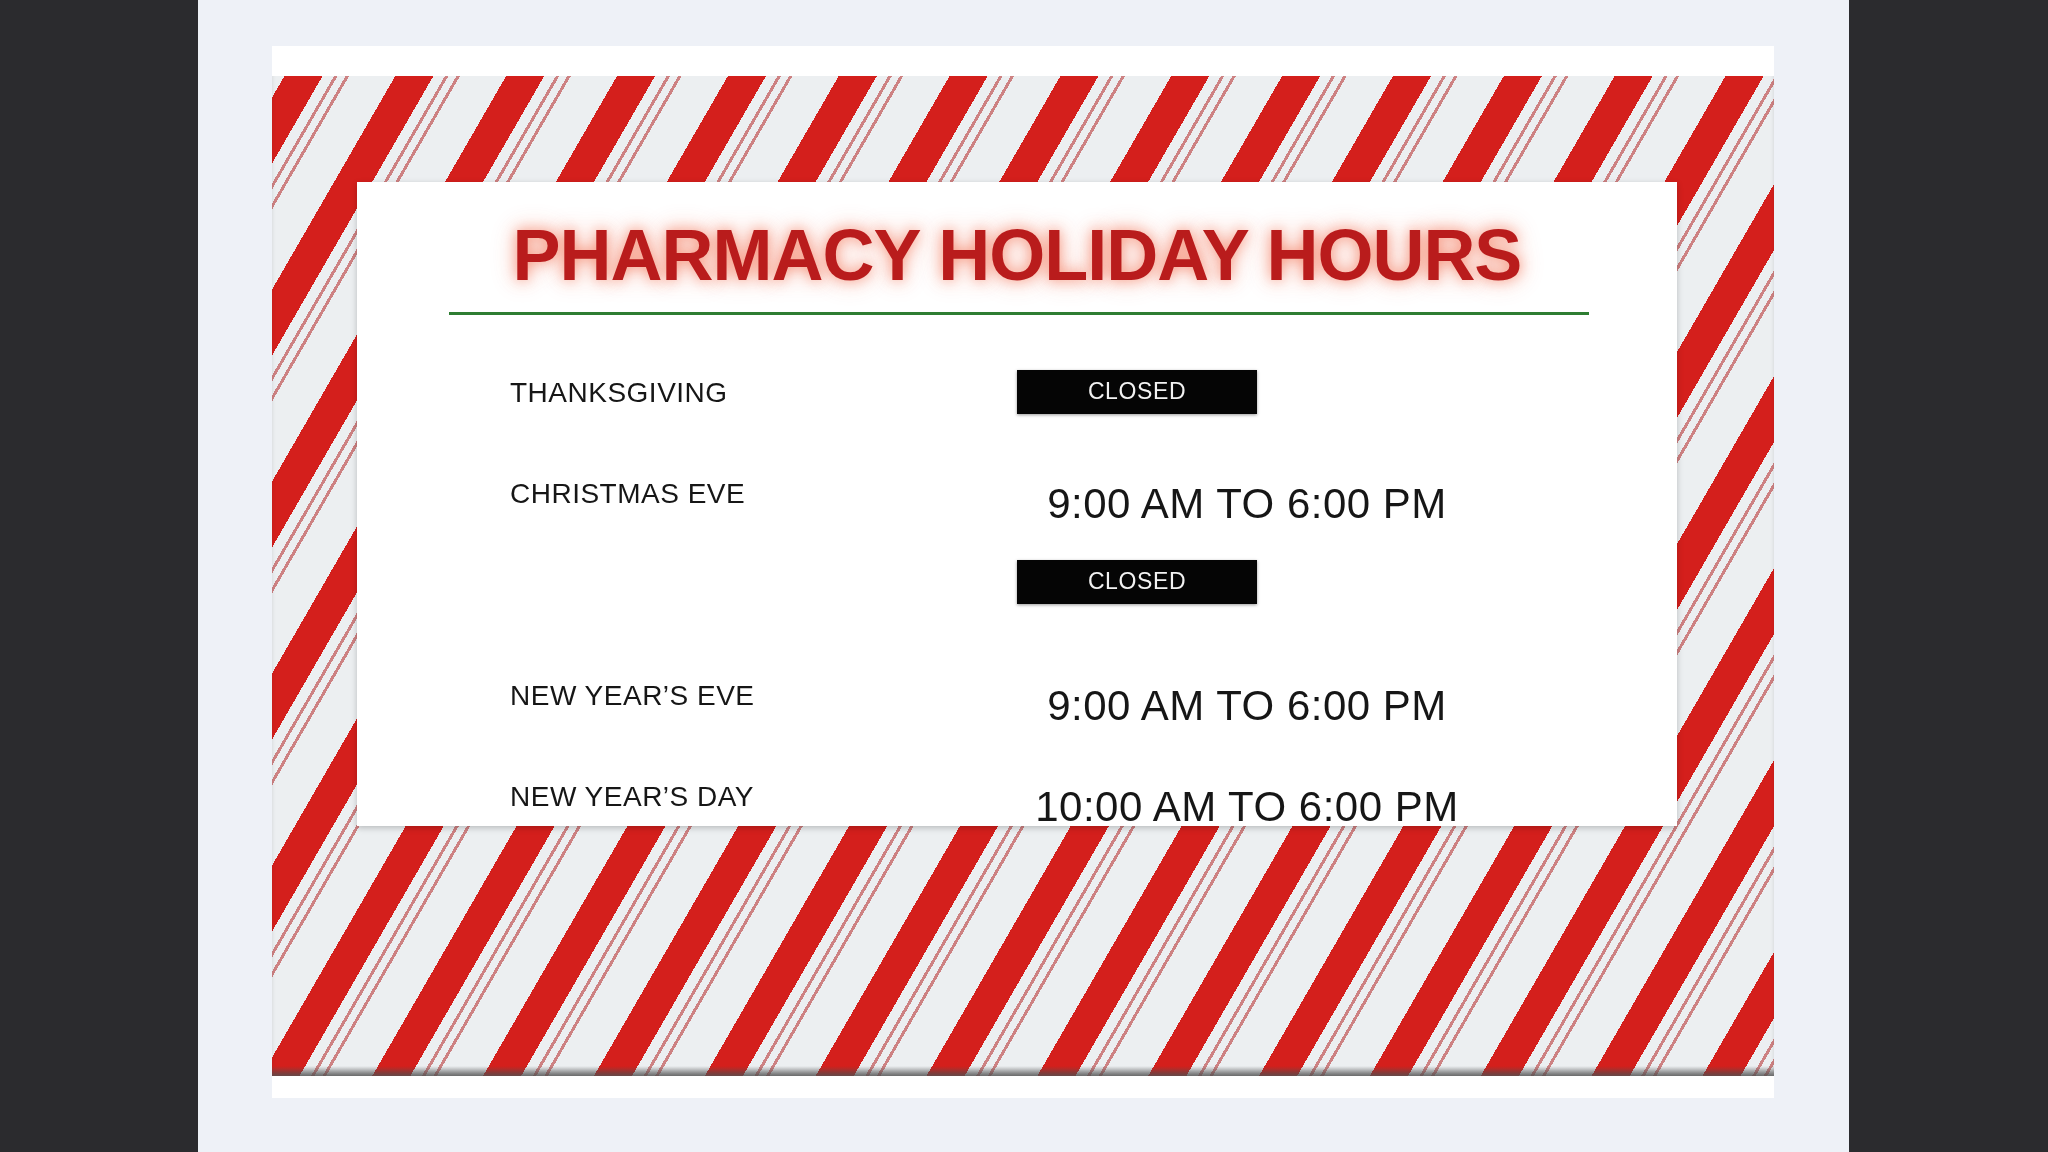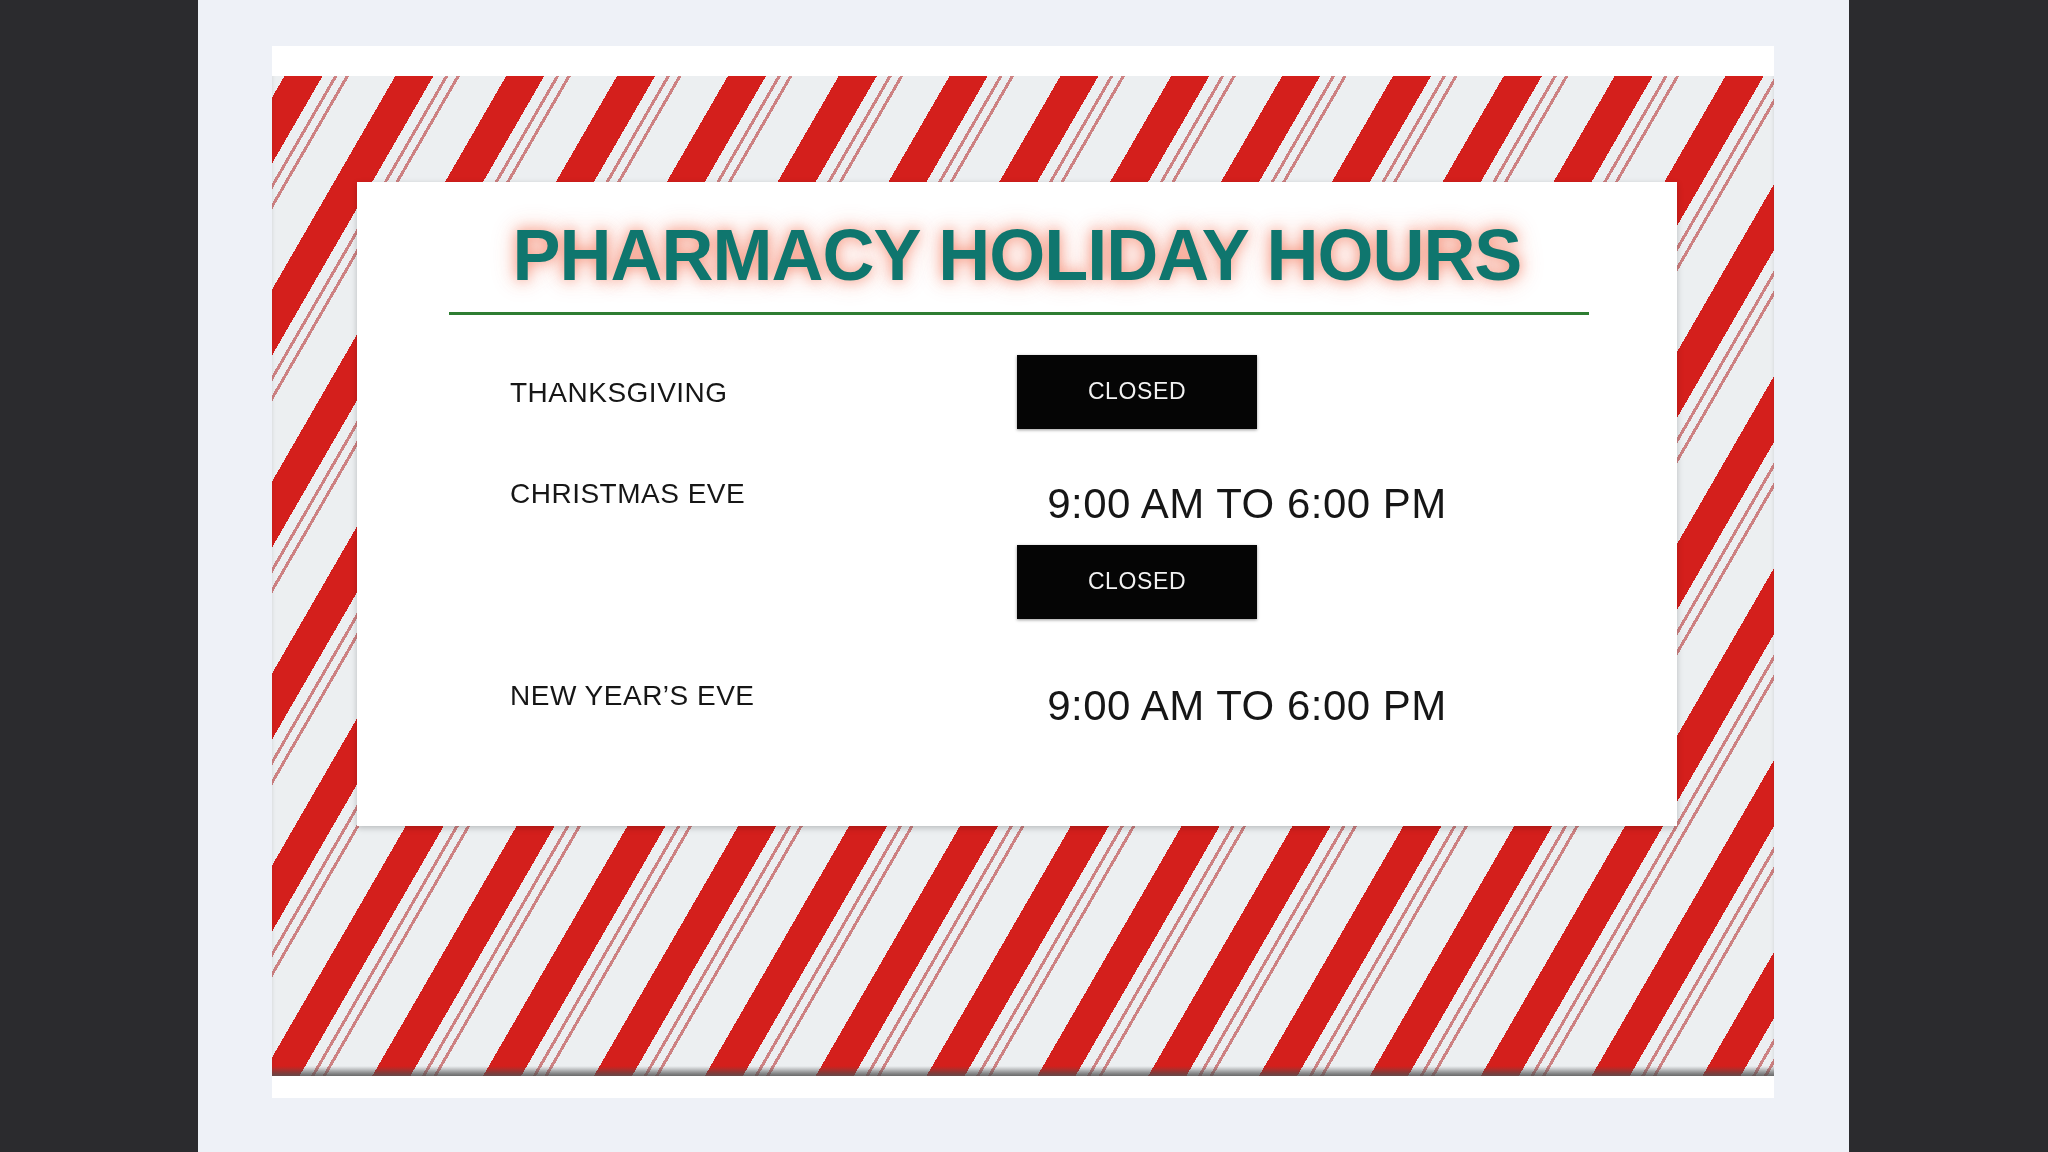--- a/index.html
+++ b/index.html
@@ -95,21 +95,21 @@
   .title {
     position: absolute;
     left: 0;
     top: 32px;
     width: 100%;
     text-align: center;
     font-family: "Liberation Sans", sans-serif;
     font-size: 72px;
     font-weight: bold;
     letter-spacing: -1px;
-    color: #0f766e;
+    color: #b91c1c;
     text-shadow:
       0 0 14px rgba(240,74,35,0.55),
       0 0 26px rgba(240,74,35,0.30);
     white-space: nowrap;
   }
 
   
   .divider {
     position: absolute;
     left: 92px;
@@ -153,21 +153,21 @@
     letter-spacing: 0.5px;
     white-space: nowrap;
     margin-top: 20px;
   }
 
   
   .closed-badge {
     position: absolute;
     left: 660px;
     width: 240px;
-    height: 74px;
+    height: 44px;
     background: #050505;
     display: flex;
     align-items: center;
     justify-content: center;
     box-shadow: 0 1px 3px rgba(0,0,0,0.4);
   }
   .closed-badge .closed-text {
     color: #f2f2f2;
     font-size: 23px;
     font-weight: normal;
@@ -213,17 +213,21 @@
           <div class="closed-badge">
             <span class="closed-text">CLOSED</span>
           </div>
         </div>
 
         <div class="row">
           <div class="row-label">NEW YEAR’S EVE</div>
           <div class="row-value">9:00 AM TO 6:00 PM</div>
         </div>
 
+        <div class="row">
+          <div class="row-label">NEW YEAR’S DAY</div>
+          <div class="row-value">10:00 AM TO 6:00 PM</div>
+        </div>
 
       </div>
     </div>
   </div>
 </div>
 
 </body></html>

